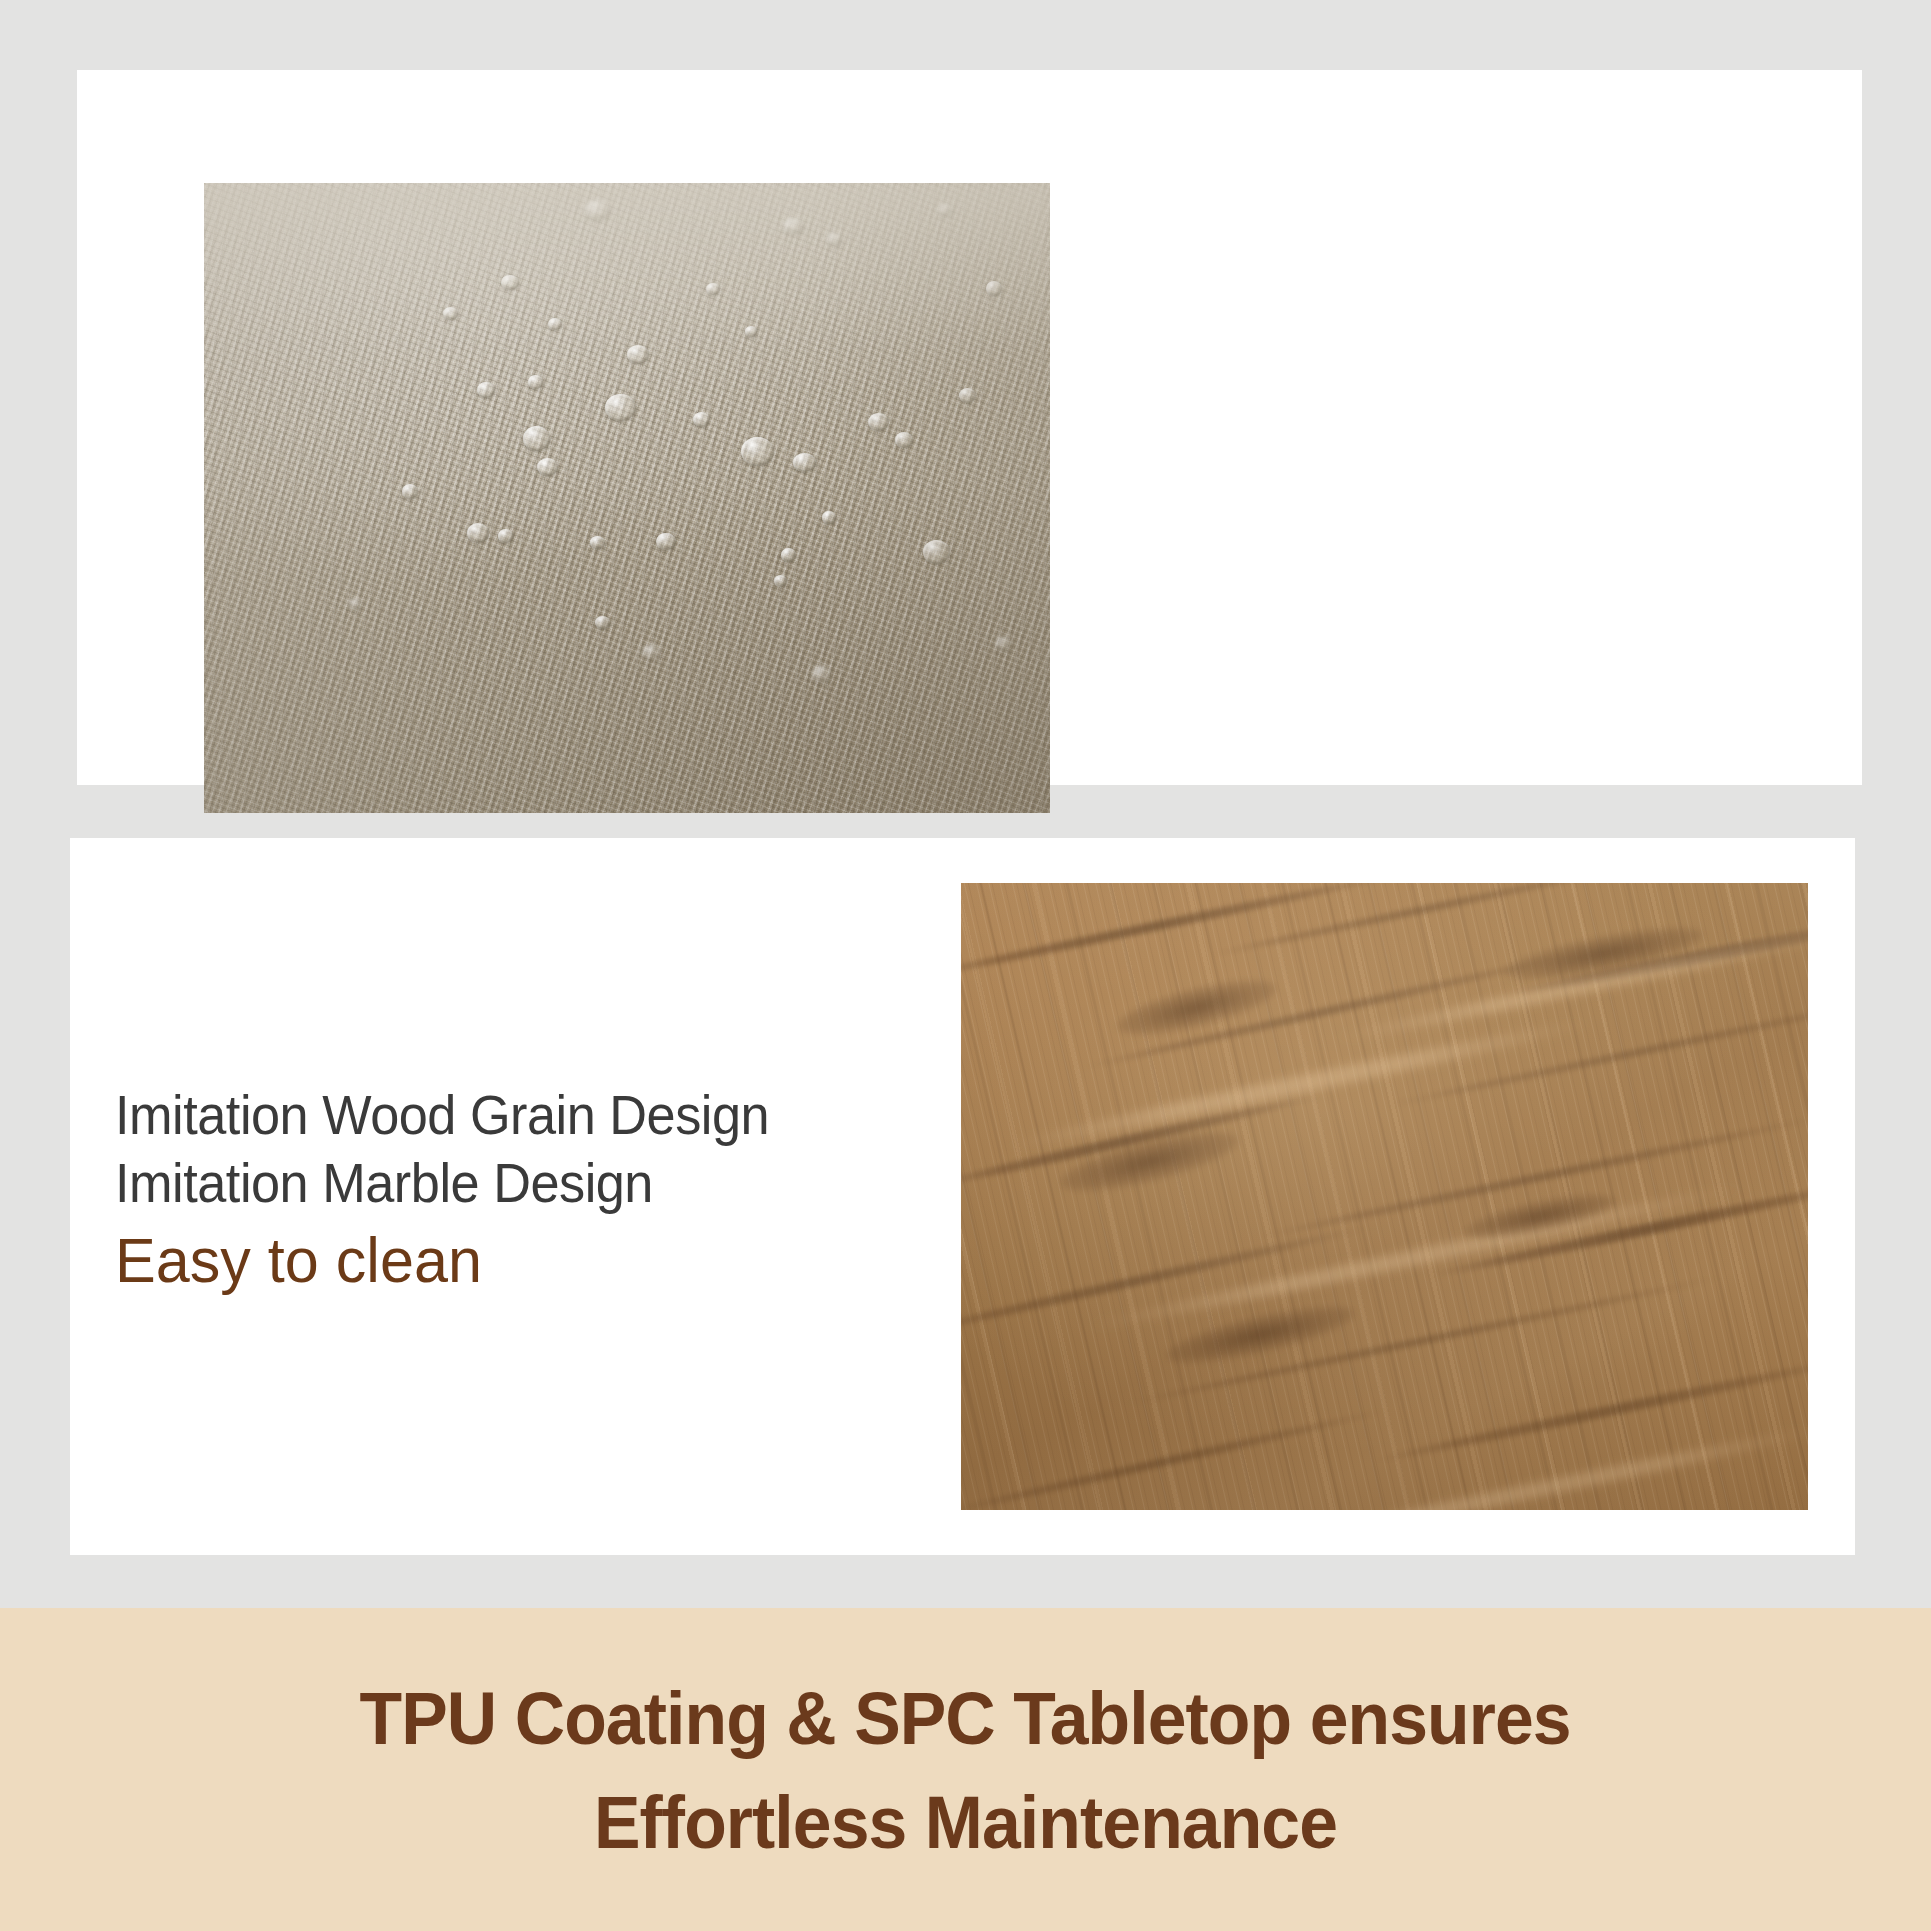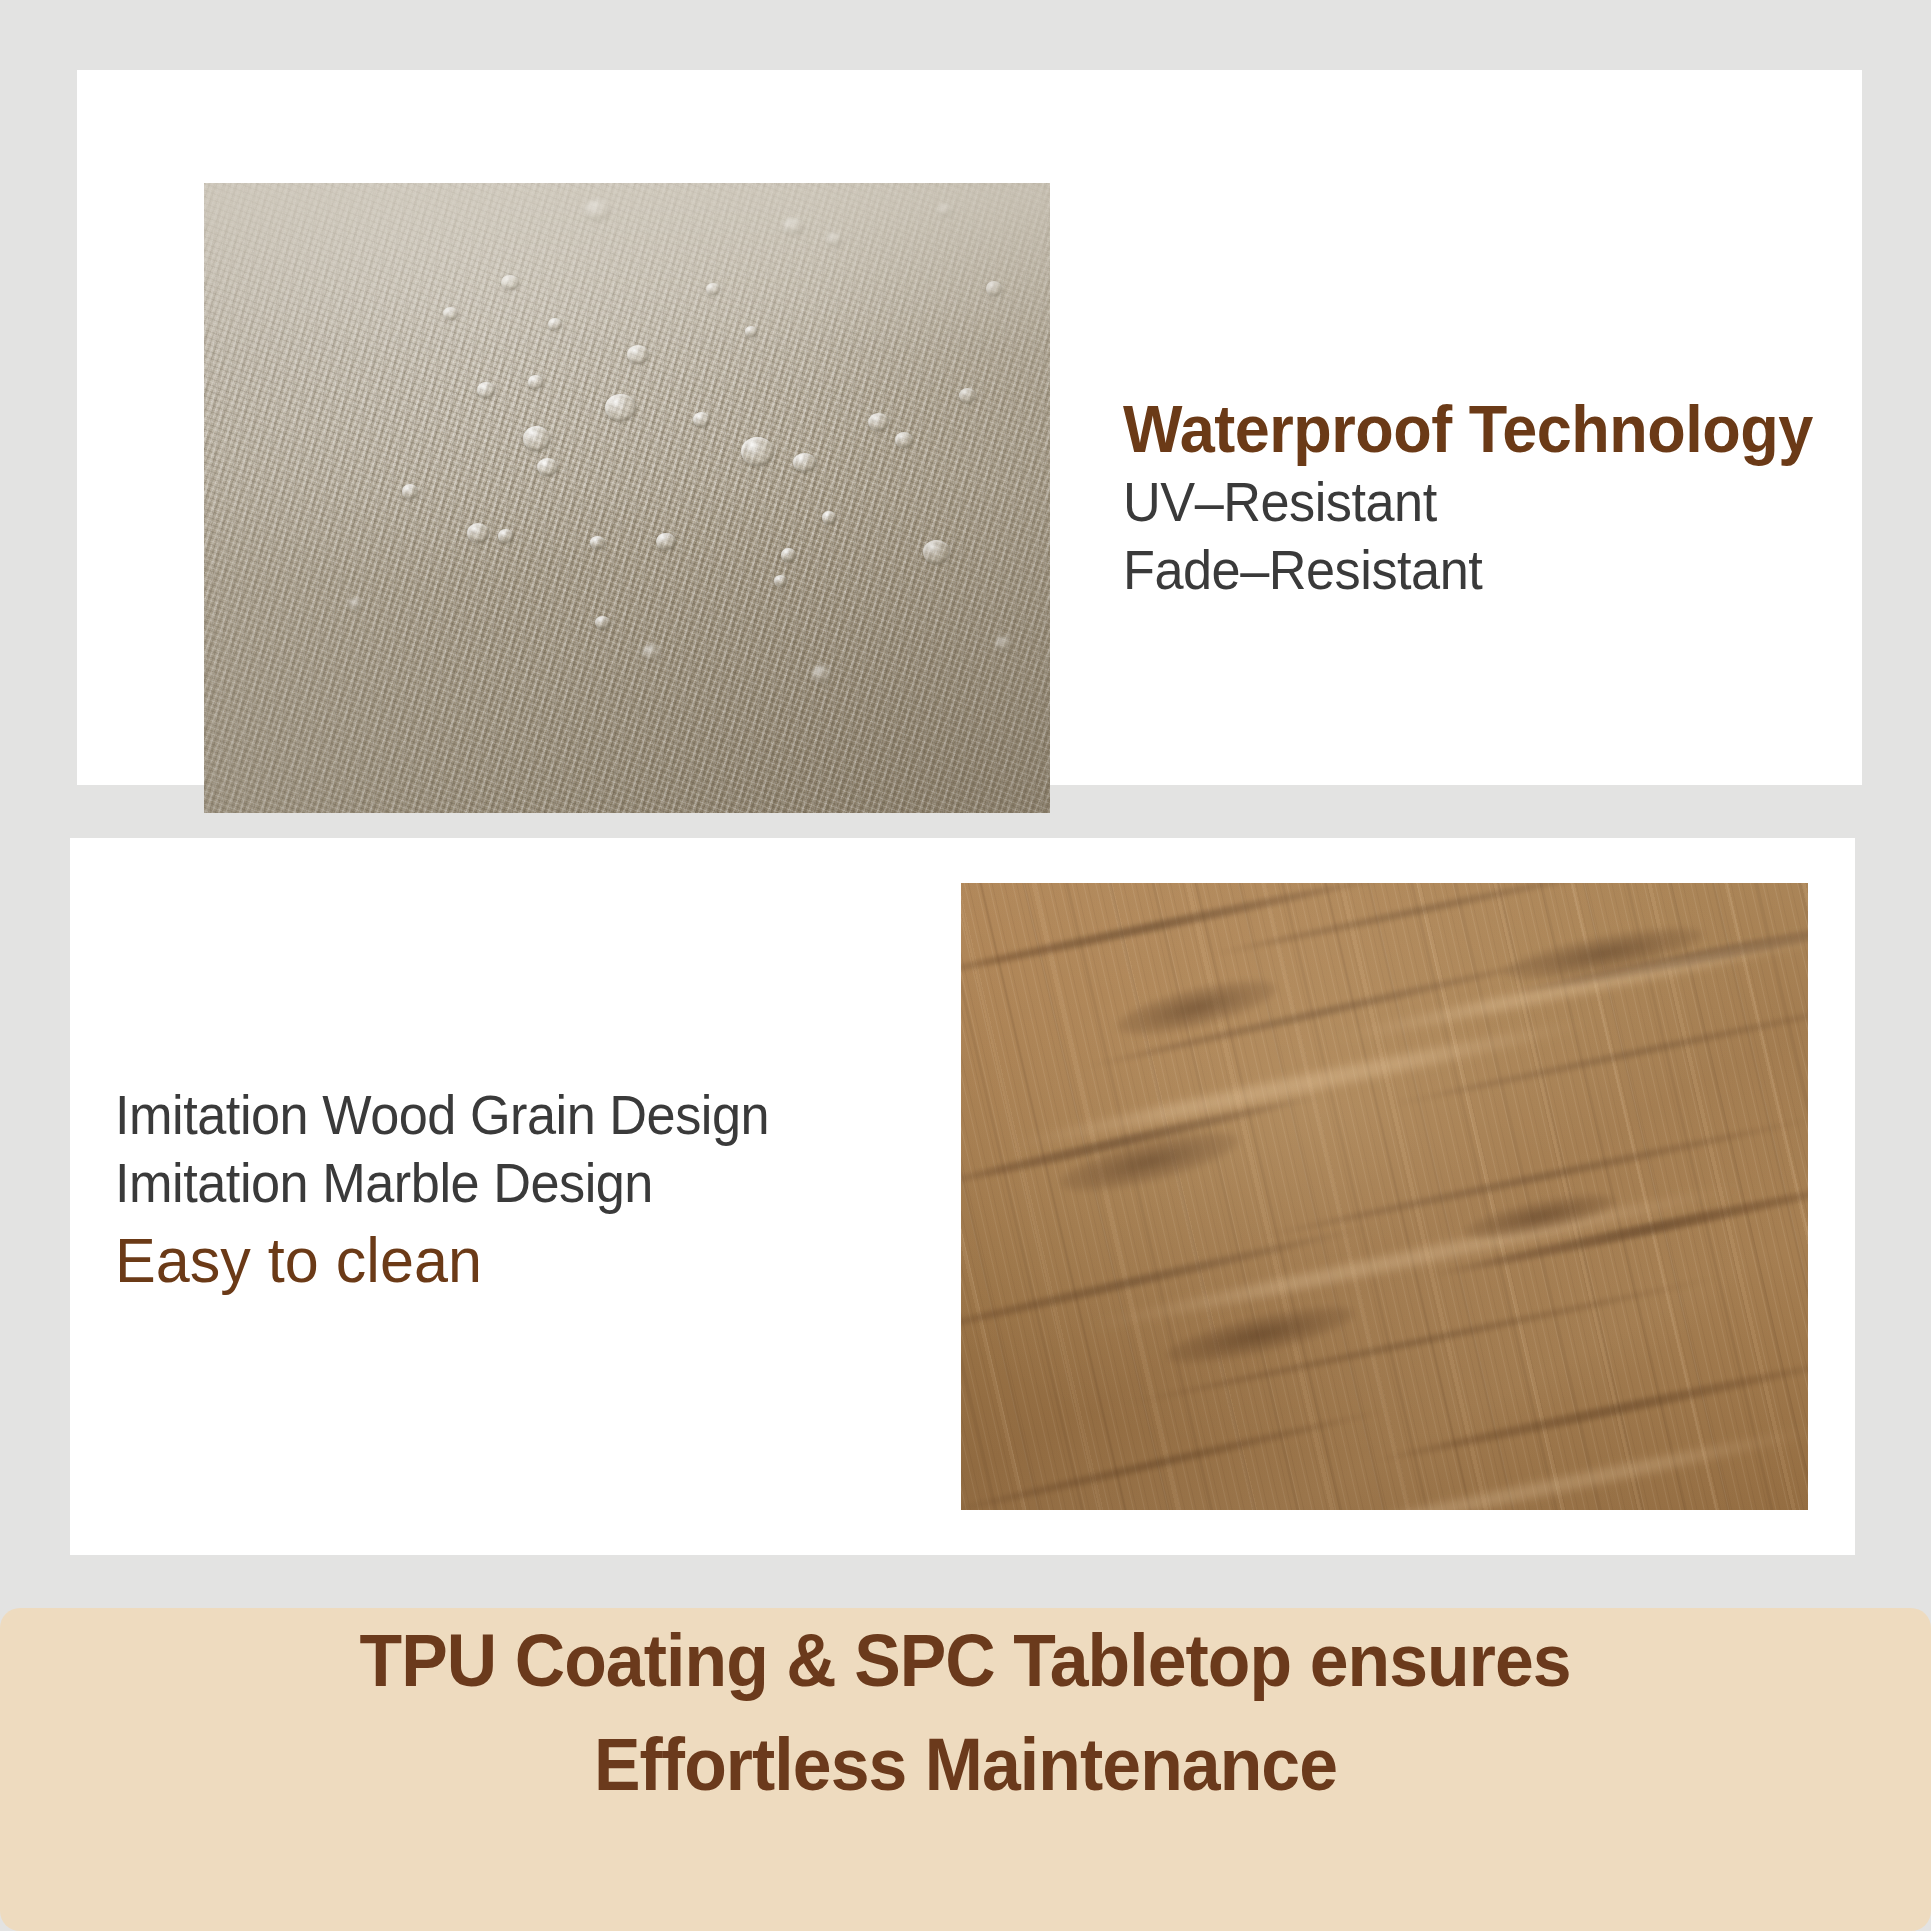--- a/index.html
+++ b/index.html
@@ -195,22 +195,21 @@
   
   #banner {
     position: absolute;
     left: 0;
     top: 1608px;
     width: 1931px;
     height: 323px;
     display: flex;
     flex-direction: column;
     align-items: center;
-    justify-content: flex-start;
-    border-radius: 20px;
+    justify-content: center;
   }
   .banner-line {
     margin: 0;
     font-family: "Liberation Sans", sans-serif;
     font-weight: 700;
     font-size: 75px;
     line-height: 104px;
     letter-spacing: -1px;
     white-space: nowrap;
     transform: scaleX(0.93);
@@ -262,25 +261,20 @@
       <div class="droplet" style="left:719px; top:357px; width:27px; height:24px;"></div>
       <div class="droplet" style="left:391px; top:433px; width:14.5px; height:12.6px;"></div>
       <div class="droplet hazy" style="left:439px; top:462px; width:17.4px; height:15.4px;"></div>
       <div class="droplet hazy" style="left:608px; top:483px; width:19.3px; height:17.4px;"></div>
       <div class="droplet hazy" style="left:145px; top:415px; width:12.6px; height:11.6px;"></div>
       <div class="droplet hazy" style="left:792px; top:454px; width:15.4px; height:13.5px;"></div>
 
       <div class="fabric-dof"></div>
     </div>
 
-    <div class="txt-block" id="wp-text">
-      <p class="h-title" style="color:#6B3A17;">Waterproof Technology</p>
-      <p class="h-sub" style="color:#3A3A3A;">UV–Resistant</p>
-      <p class="h-sub" style="color:#3A3A3A;">Fade–Resistant</p>
-    </div>
   </div>
 
   <div class="card" id="card-bottom">
 
     <div class="txt-block" id="wg-text" style="left:45px; top:243px;">
       <p class="h-sub" style="color:#3A3A3A;">Imitation Wood Grain Design</p>
       <p class="h-sub" style="color:#3A3A3A;">Imitation Marble Design</p>
       <p class="h-accent" style="color:#6B3A17;">Easy to clean</p>
     </div>
 

